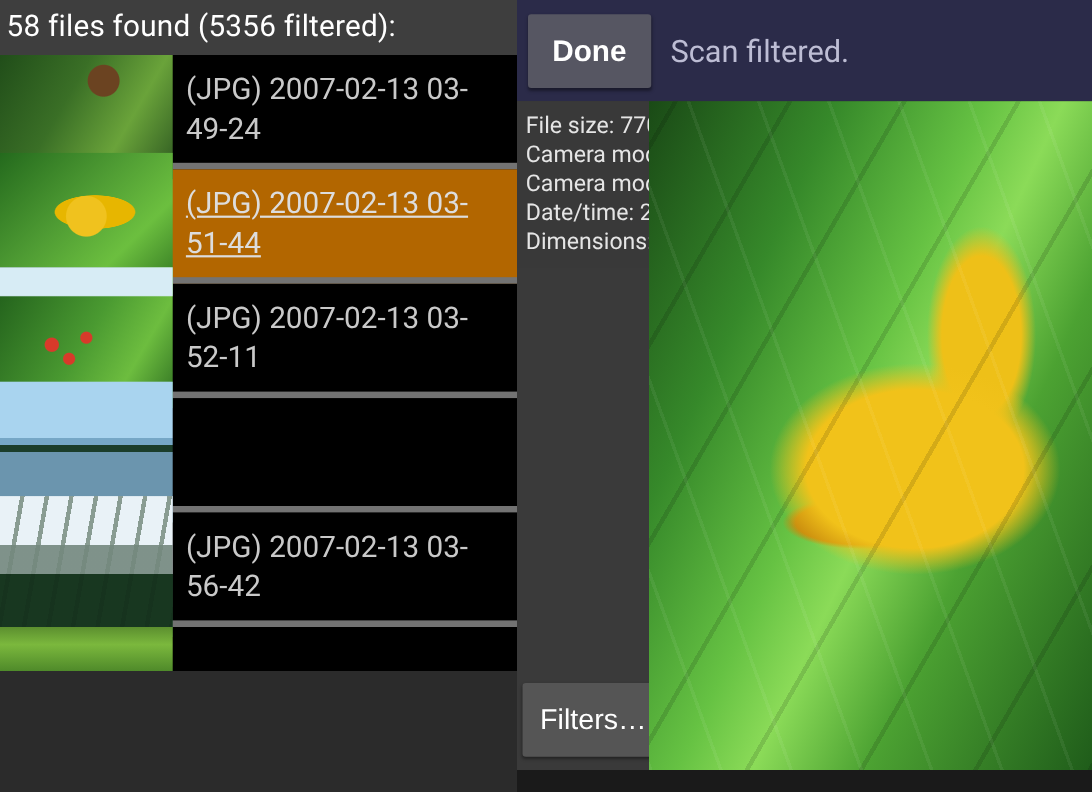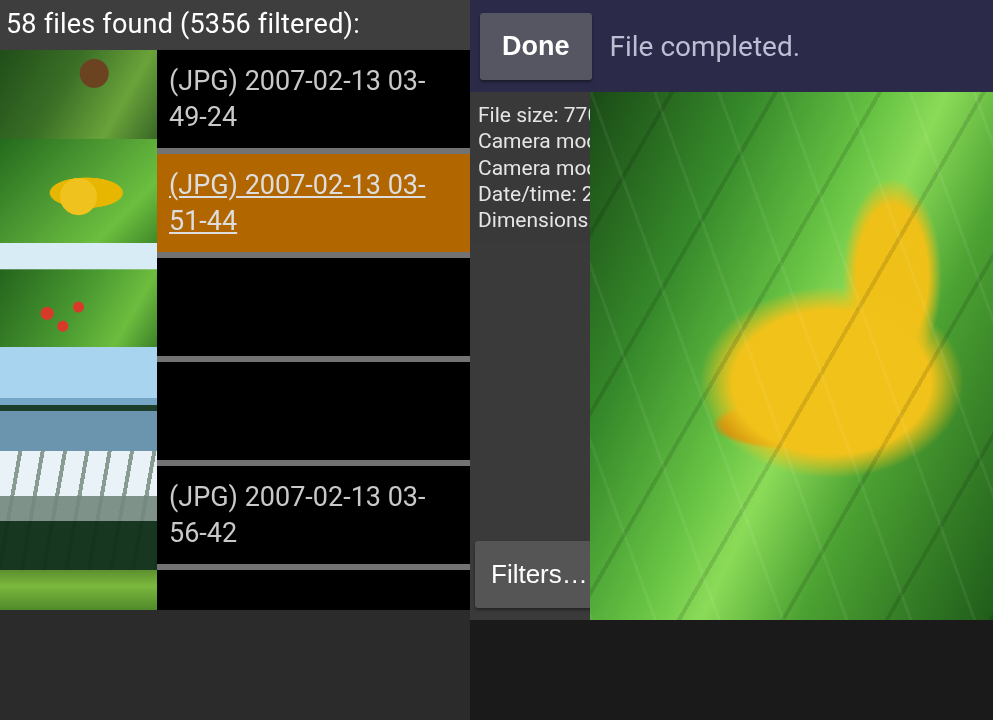--- a/index.html
+++ b/index.html
@@ -54,21 +54,21 @@
       mix-blend-mode: multiply; opacity:.55;
   }
   .thumb-grass { background:
       linear-gradient(180deg,#5c8f2f 0%, #7bb83d 40%, #4f8a2a 100%);
       height: 40px !important;
   }
   .file-row.partial { height: 40px; border-bottom:none; }
   .file-row.partial .thumb { height:40px; }
 
   
-  .right-panel { flex: 1; height: 620px; position: relative; background: #33334a; display:flex; flex-direction:column;}
+  .right-panel { flex: 1; height: 700px; position: relative; background: #33334a; display:flex; flex-direction:column;}
   .top-bar {
     height: 92px; background: #2b2b49; display: flex; align-items: center; gap: 18px; padding: 14px 10px;
   }
   .done-btn {
     background: #565662; color: #fff; font-size: 27px; font-weight: 600;
     padding: 18px 22px; border: none; border-radius: 3px; cursor: pointer;
     box-shadow: 0 2px 3px rgba(0,0,0,.4);
   }
   .scan-status { font-size: 28px; color: #bdbdd4; }
 
@@ -113,38 +113,39 @@
       <div class="file-row">
         <div class="thumb thumb-plant1"></div>
         <div class="label">(JPG) 2007-02-13 03-49-24</div>
       </div>
       <div class="file-row selected">
         <div class="thumb thumb-flower"></div>
         <div class="label">(JPG) 2007-02-13 03-51-44</div>
       </div>
       <div class="file-row">
         <div class="thumb thumb-bush"></div>
+        <div class="label">(JPG) 2007-02-13 03-52-11</div>
       </div>
       <div class="file-row">
         <div class="thumb thumb-sea"></div>
       </div>
       <div class="file-row">
         <div class="thumb thumb-palms"></div>
         <div class="label">(JPG) 2007-02-13 03-56-42</div>
       </div>
       <div class="file-row partial">
         <div class="thumb thumb-grass"></div>
       </div>
     </div>
 </div>
 
 <div class="right-panel">
   <div class="top-bar">
     <button class="done-btn">Done</button>
-    <div class="scan-status">File completed.</div>
+    <div class="scan-status">Scan filtered.</div>
   </div>
   <div class="preview-area">
     <div class="side-gutter">
       <div class="meta-overlay">
         <div>File size: 770247 bytes</div>
         <div>Camera model: CYBERSHOT</div>
         <div>Camera model: CYBERSHOT</div>
         <div>Date/time: 2007:02:13 03:51:44</div>
         <div>Dimensions: 1536×2048</div>
       </div>

